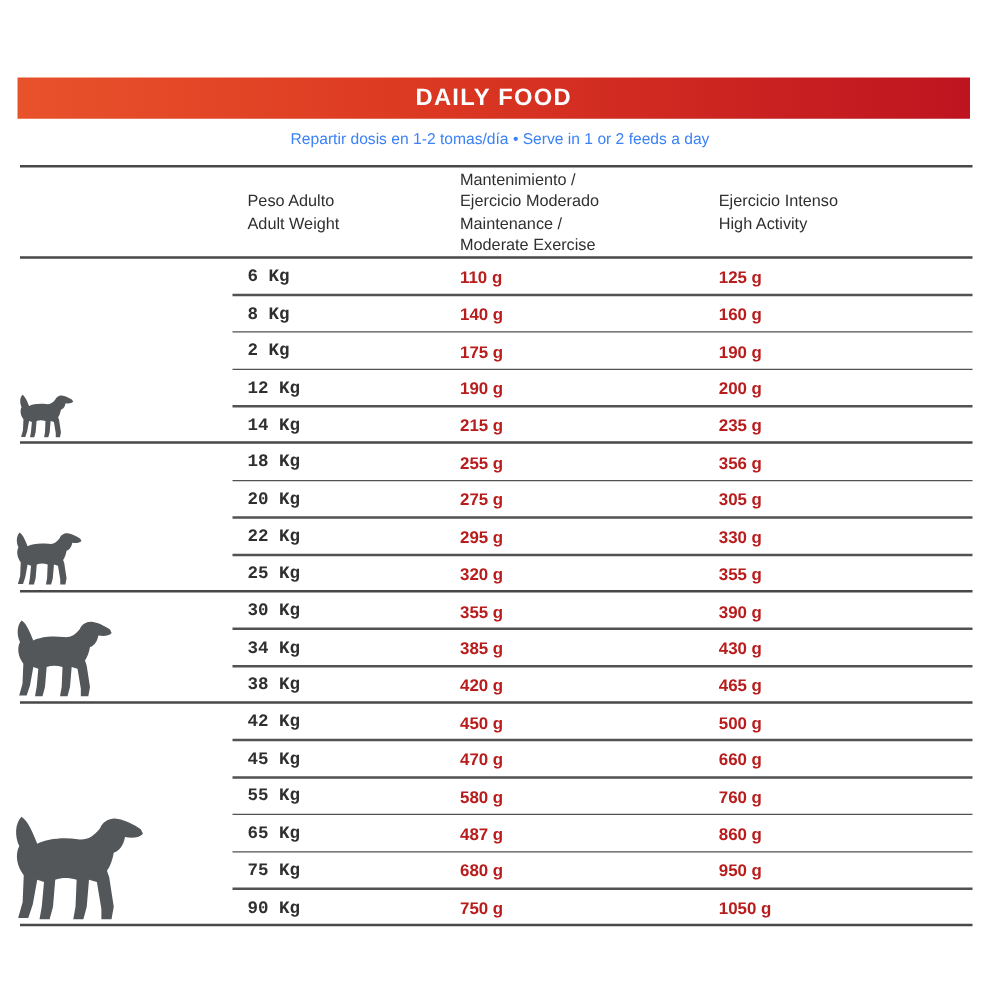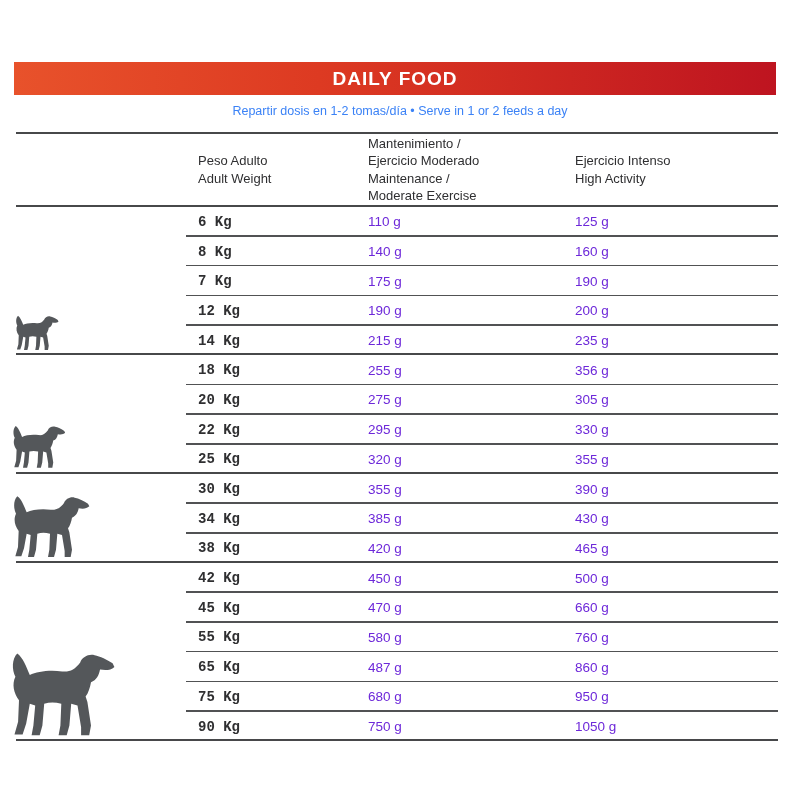--- a/index.html
+++ b/index.html
@@ -32,21 +32,21 @@
   .row {
     position:relative; height:29.7px;
     display:grid; grid-template-columns:352px 207px 1fr; align-items:center;
   }
   .row::after {
     content:""; position:absolute; left:170px; right:0; bottom:0;
     height:1.5px; background:#515254;
   }
   .row.group-end::after { left:0; height:2px; background:#47484a; }
   .c-weight { padding-left:182px; font-weight:bold; font-size:14px;font-family:Liberation Mono, monospace; }
-  .c-val { font-size:13.5px; color:#6d28d9; }
+  .c-val { font-size:13.5px; color:#b91c1c;font-weight:bold; }
   .dog { position:absolute; }
   .dog svg { width:100%; height:100%; display:block; }
   .dog-small  { left:15px; top:312px; width:45px;  height:39px; }
   .dog-medium { left:12px; top:415px; width:55px;  height:54px; }
   .dog-large  { left:12px; top:492px; width:80px;  height:67px; }
   .dog-xlarge { left:10px; top:648px; width:108px; height:90px; }
 </style>
 </head>
 <body>
 
@@ -80,21 +80,21 @@
           <div class="c-weight">6 Kg</div>
           <div class="c-val">110 g</div>
           <div class="c-val">125 g</div>
         </div>
         <div class="row">
           <div class="c-weight">8 Kg</div>
           <div class="c-val">140 g</div>
           <div class="c-val">160 g</div>
         </div>
         <div class="row">
-          <div class="c-weight">7 Kg</div>
+          <div class="c-weight">2 Kg</div>
           <div class="c-val">175 g</div>
           <div class="c-val">190 g</div>
         </div>
         <div class="row">
           <div class="c-weight">12 Kg</div>
           <div class="c-val">190 g</div>
           <div class="c-val">200 g</div>
         </div>
         <div class="row group-end">
           <div class="c-weight">14 Kg</div>

